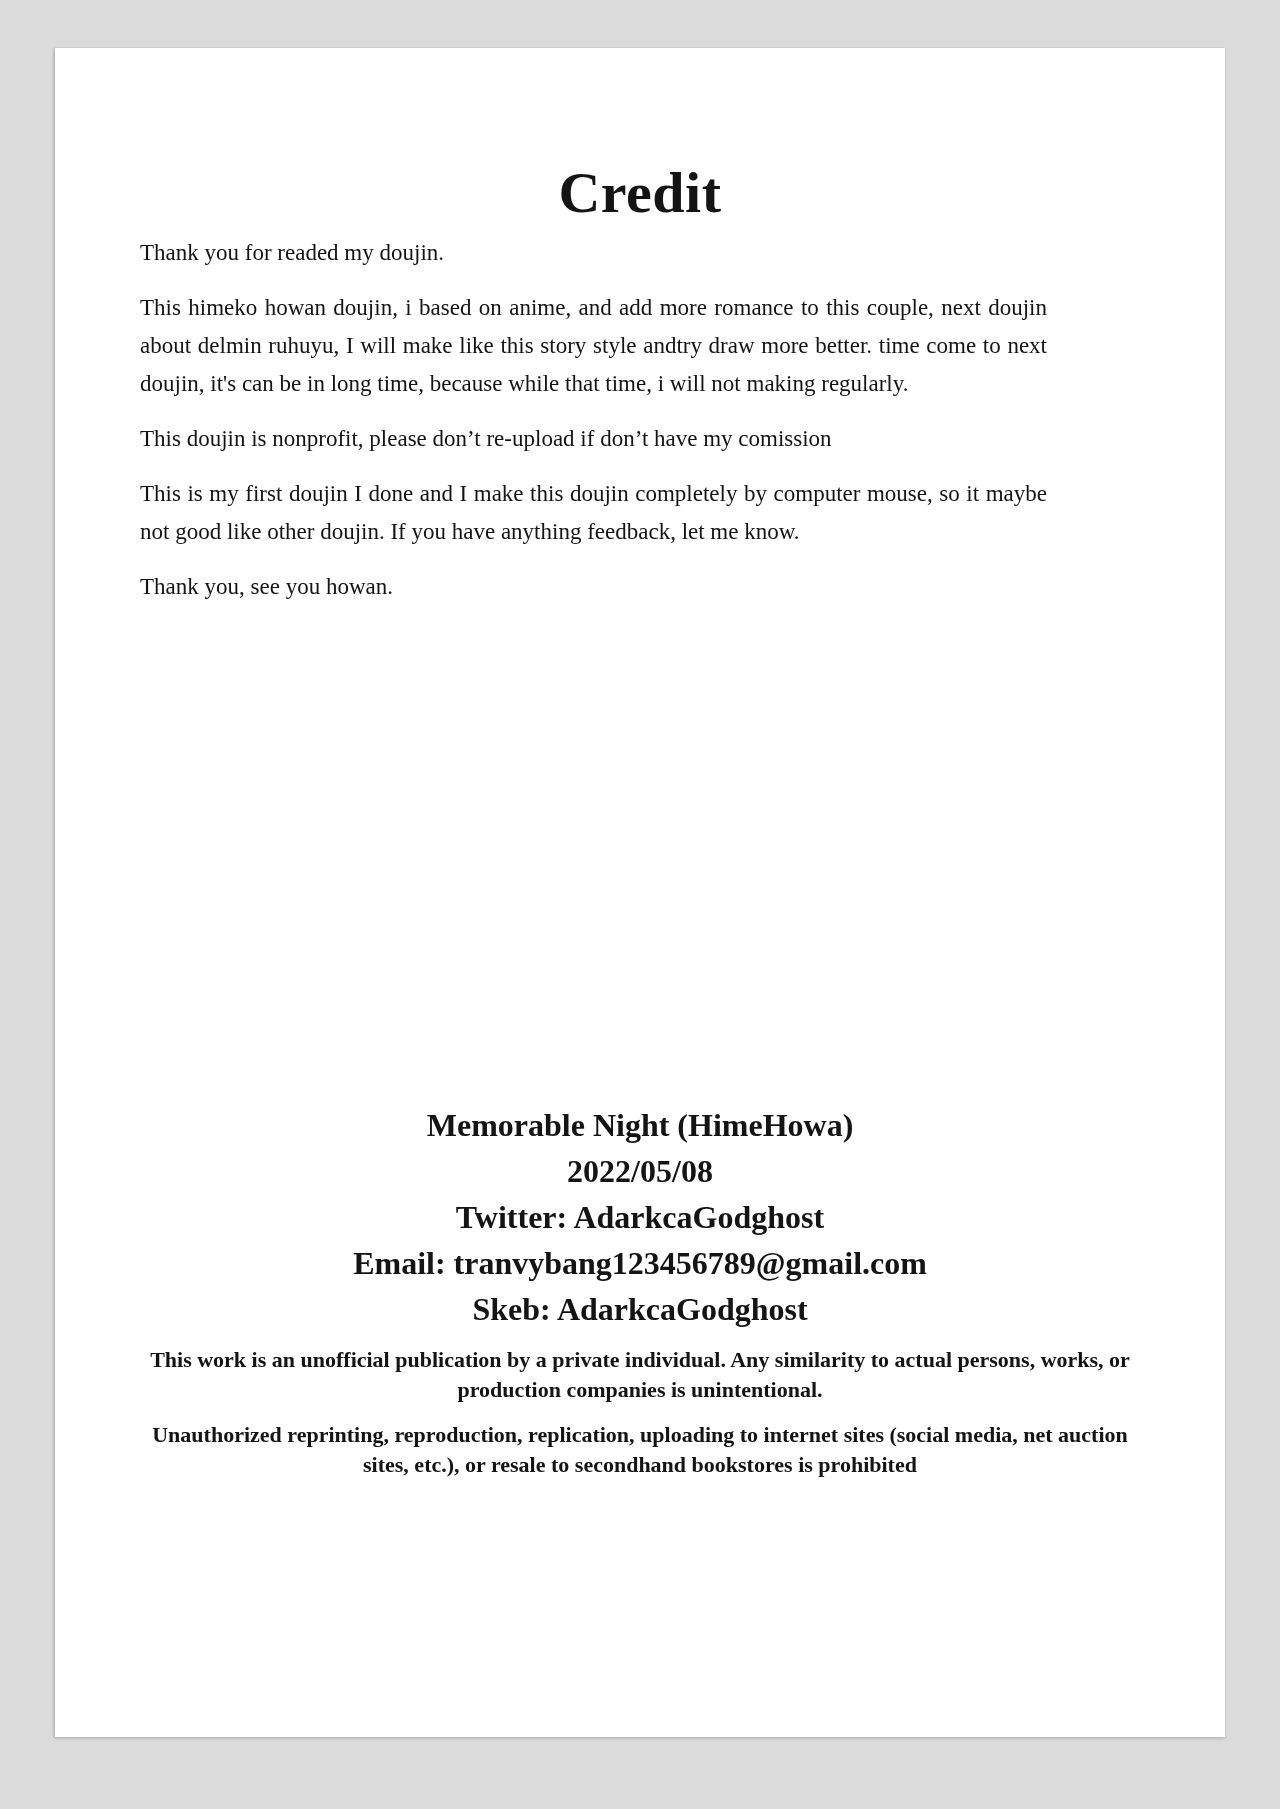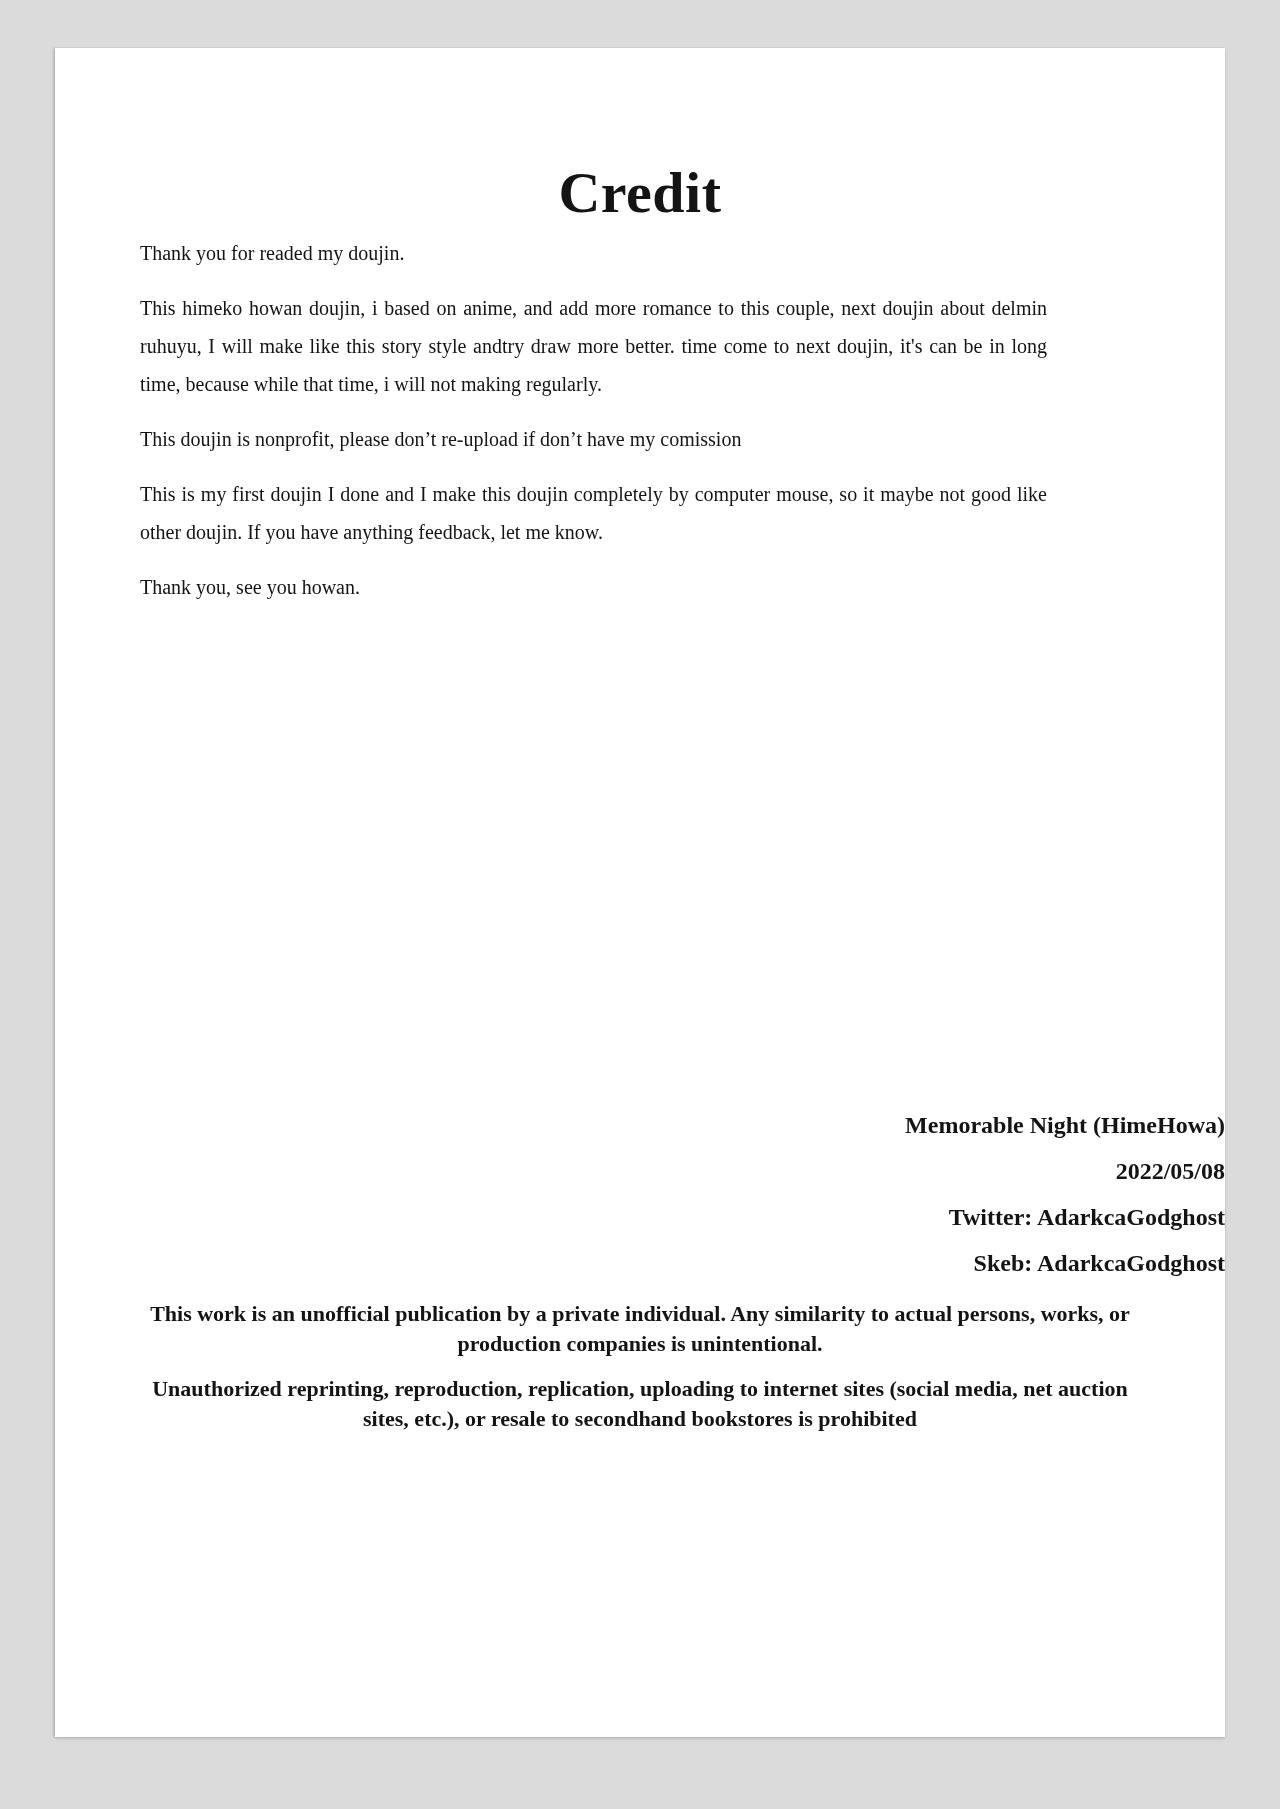--- a/index.html
+++ b/index.html
@@ -30,36 +30,35 @@
   .doc-title {
     text-align: center;
     font-size: 58px;
     line-height: 58px;
     font-weight: bold;
     margin-bottom: 12px;
     letter-spacing: 0.5px;
   }
 
   .body-par {
-    font-size: 20px;
+    font-size: 23px;
     line-height: 38px;
     text-align: justify;
     margin: 0 178px 17px 85px;
   }
 
   .colophon {
     margin-top: 496px;
     text-align: center;
     font-weight: bold;
   }
 
   .colophon p {
-    font-size: 24px;
+    font-size: 32px;
     line-height: 46px;
-    text-align: right;
   }
 
   .disclaimer {
     margin: 13px 75px 14px 75px;
     text-align: center;
     font-weight: bold;
     font-size: 22px;
     line-height: 30px;
   }
 
@@ -80,20 +79,21 @@
     <p class="body-par">This doujin is nonprofit, please don’t re-upload if don’t have my comission</p>
 
     <p class="body-par">This is my first doujin I done and I make this doujin completely by computer mouse, so it maybe not good like other doujin. If you have anything feedback, let me know.</p>
 
     <p class="body-par">Thank you, see you howan.</p>
 
     <div class="colophon">
       <p>Memorable Night (HimeHowa)</p>
       <p>2022/05/08</p>
       <p>Twitter: AdarkcaGodghost</p>
+      <p>Email: tranvybang123456789@gmail.com</p>
       <p>Skeb: AdarkcaGodghost</p>
     </div>
 
     <p class="disclaimer">This work is an unofficial publication by a private individual. Any similarity to actual persons, works, or production companies is unintentional.</p>
 
     <p class="disclaimer">Unauthorized reprinting, reproduction, replication, uploading to internet sites (social media, net auction sites, etc.), or resale to secondhand bookstores is prohibited</p>
 
   </div>
 </div>
 

